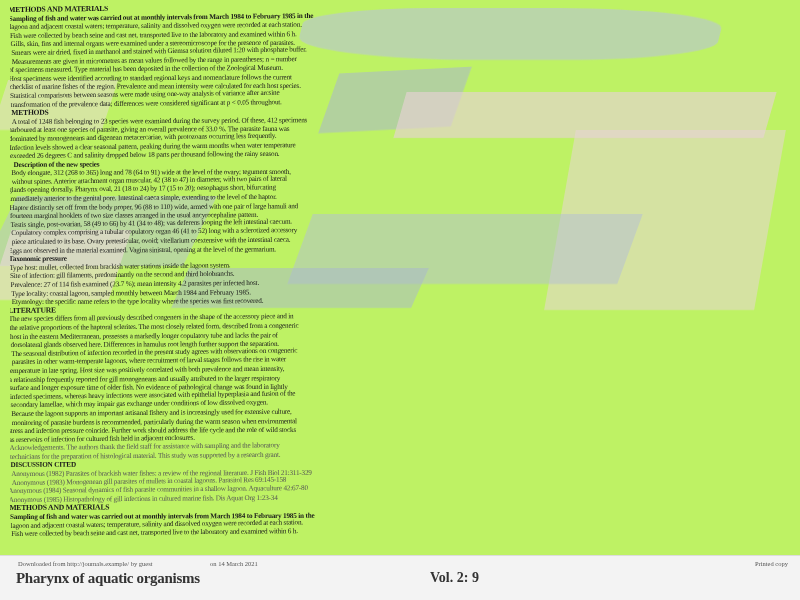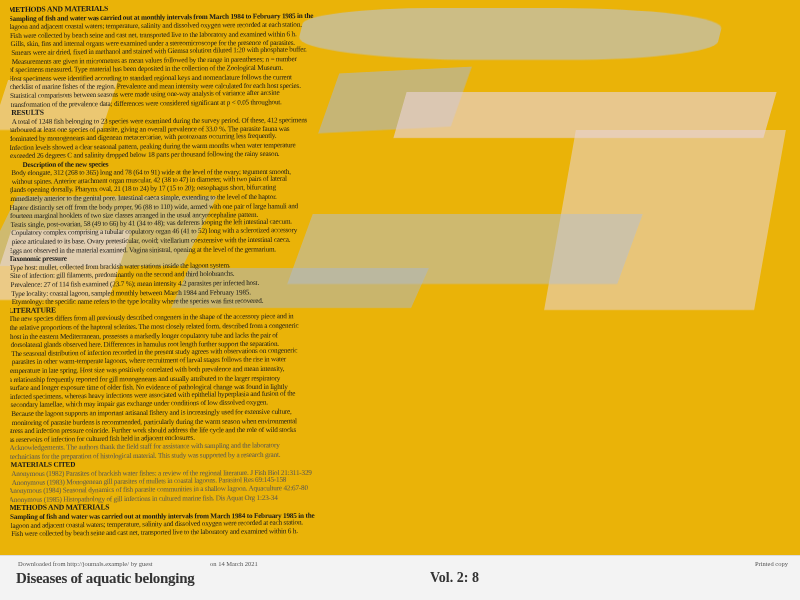--- a/index.html
+++ b/index.html
@@ -12,21 +12,21 @@
     overflow: hidden;
     background: #ffffff;
     font-family: "Liberation Sans", sans-serif;
   }
 
   
   .page {
     position: relative;
     width: 800px;
     height: 600px;
-    background: #eab308;
+    background: #bef264;
     overflow: hidden;
   }
 
   
   .wash {
     position: absolute;
     pointer-events: none;
     opacity: 0.55;
     filter: blur(0.4px);
   }
@@ -193,27 +193,27 @@
       <div class="line tight" style="width: 700px; margin-left: 0px; transform: skewY(-0.46deg) translateX(-0.6px);">lagoon and adjacent coastal waters; temperature, salinity and dissolved oxygen were recorded at each station.</div>
       <div class="line tight" style="width: 720px; margin-left: 0px; transform: skewY(-0.34deg) translateX(0px);">Fish were collected by beach seine and cast net, transported live to the laboratory and examined within 6 h.</div>
       <div class="line tight" style="width: 640px; margin-left: 0px; transform: skewY(-0.22deg) translateX(0.6px);">Gills, skin, fins and internal organs were examined under a stereomicroscope for the presence of parasites.</div>
       <div class="line tight" style="width: 745px; margin-left: 0px; transform: skewY(-0.7deg) translateX(1.2px);">Smears were air dried, fixed in methanol and stained with Giemsa solution diluted 1:20 with phosphate buffer.</div>
       <div class="line tight" style="width: 600px; margin-left: 0px; transform: skewY(-0.58deg) translateX(1.8px);">Measurements are given in micrometres as mean values followed by the range in parentheses; n = number</div>
       <div class="line tight" style="width: 520px; margin-left: 0px; transform: skewY(-0.46deg) translateX(-1.8px);">of specimens measured. Type material has been deposited in the collection of the Zoological Museum.</div>
       <div class="line tight" style="width: 700px; margin-left: 0px; transform: skewY(-0.34deg) translateX(-1.2px);">Host specimens were identified according to standard regional keys and nomenclature follows the current</div>
       <div class="line tight" style="width: 760px; margin-left: 0px; transform: skewY(-0.22deg) translateX(-0.6px);">checklist of marine fishes of the region. Prevalence and mean intensity were calculated for each host species.</div>
       <div class="line tight" style="width: 560px; margin-left: 0px; transform: skewY(-0.7deg) translateX(0px);">Statistical comparisons between seasons were made using one-way analysis of variance after arcsine</div>
       <div class="line tight" style="width: 600px; margin-left: 0px; transform: skewY(-0.58deg) translateX(0.6px);">transformation of the prevalence data; differences were considered significant at p &lt; 0.05 throughout.</div>
-      <div class="line tight heavy" style="width: 56px; margin-left: 0px; transform: skewY(-0.46deg) translateX(1.2px);">RESULTS</div>
+      <div class="line tight heavy" style="width: 56px; margin-left: 0px; transform: skewY(-0.46deg) translateX(1.2px);">METHODS</div>
       <div class="line tight" style="width: 745px; margin-left: 0px; transform: skewY(-0.34deg) translateX(1.8px);">A total of 1248 fish belonging to 23 species were examined during the survey period. Of these, 412 specimens</div>
       <div class="line tight" style="width: 620px; margin-left: 0px; transform: skewY(-0.22deg) translateX(-1.8px);">harboured at least one species of parasite, giving an overall prevalence of 33.0 %. The parasite fauna was</div>
       <div class="line tight" style="width: 520px; margin-left: 0px; transform: skewY(-0.7deg) translateX(-1.2px);">dominated by monogeneans and digenean metacercariae, with protozoans occurring less frequently.</div>
       <div class="line tight" style="width: 700px; margin-left: 0px; transform: skewY(-0.58deg) translateX(-0.6px);">Infection levels showed a clear seasonal pattern, peaking during the warm months when water temperature</div>
       <div class="line tight" style="width: 570px; margin-left: 0px; transform: skewY(-0.46deg) translateX(0px);">exceeded 26 degrees C and salinity dropped below 18 parts per thousand following the rainy season.</div>
-      <div class="line tight b" style="width: 165px; margin-left: 12px; transform: skewY(-0.34deg) translateX(0.6px);">Description of the new species</div>
+      <div class="line tight b" style="width: 165px; margin-left: 3px; transform: skewY(-0.34deg) translateX(0.6px);">Description of the new species</div>
       <div class="line tight" style="width: 680px; margin-left: 0px; transform: skewY(-0.22deg) translateX(1.2px);">Body elongate, 312 (268 to 365) long and 78 (64 to 91) wide at the level of the ovary; tegument smooth,</div>
       <div class="line tight" style="width: 620px; margin-left: 0px; transform: skewY(-0.7deg) translateX(1.8px);">without spines. Anterior attachment organ muscular, 42 (38 to 47) in diameter, with two pairs of lateral</div>
       <div class="line tight" style="width: 540px; margin-left: 0px; transform: skewY(-0.58deg) translateX(-1.8px);">glands opening dorsally. Pharynx oval, 21 (18 to 24) by 17 (15 to 20); oesophagus short, bifurcating</div>
       <div class="line tight" style="width: 600px; margin-left: 0px; transform: skewY(-0.46deg) translateX(-1.2px);">immediately anterior to the genital pore. Intestinal caeca simple, extending to the level of the haptor.</div>
       <div class="line tight" style="width: 740px; margin-left: 0px; transform: skewY(-0.34deg) translateX(-0.6px);">Haptor distinctly set off from the body proper, 96 (88 to 110) wide, armed with one pair of large hamuli and</div>
       <div class="line tight" style="width: 480px; margin-left: 0px; transform: skewY(-0.22deg) translateX(0px);">fourteen marginal hooklets of two size classes arranged in the usual ancyrocephaline pattern.</div>
       <div class="line tight" style="width: 700px; margin-left: 0px; transform: skewY(-0.7deg) translateX(0.6px);">Testis single, post-ovarian, 58 (49 to 66) by 41 (34 to 48); vas deferens looping the left intestinal caecum.</div>
       <div class="line tight" style="width: 660px; margin-left: 0px; transform: skewY(-0.58deg) translateX(1.2px);">Copulatory complex comprising a tubular copulatory organ 46 (41 to 52) long with a sclerotized accessory</div>
       <div class="line tight" style="width: 660px; margin-left: 0px; transform: skewY(-0.46deg) translateX(1.8px);">piece articulated to its base. Ovary pretesticular, ovoid; vitellarium coextensive with the intestinal caeca.</div>
       <div class="line tight" style="width: 555px; margin-left: 0px; transform: skewY(-0.34deg) translateX(-1.8px);">Eggs not observed in the material examined. Vagina sinistral, opening at the level of the germarium.</div>
@@ -234,32 +234,32 @@
       <div class="line tight" style="width: 615px; margin-left: 0px; transform: skewY(-0.34deg) translateX(-1.2px);">a relationship frequently reported for gill monogeneans and usually attributed to the larger respiratory</div>
       <div class="line tight" style="width: 630px; margin-left: 0px; transform: skewY(-0.22deg) translateX(-0.6px);">surface and longer exposure time of older fish. No evidence of pathological change was found in lightly</div>
       <div class="line tight" style="width: 700px; margin-left: 0px; transform: skewY(-0.7deg) translateX(0px);">infected specimens, whereas heavy infections were associated with epithelial hyperplasia and fusion of the</div>
       <div class="line tight" style="width: 500px; margin-left: 0px; transform: skewY(-0.58deg) translateX(0.6px);">secondary lamellae, which may impair gas exchange under conditions of low dissolved oxygen.</div>
       <div class="line tight" style="width: 660px; margin-left: 0px; transform: skewY(-0.46deg) translateX(1.2px);">Because the lagoon supports an important artisanal fishery and is increasingly used for extensive culture,</div>
       <div class="line tight" style="width: 660px; margin-left: 0px; transform: skewY(-0.34deg) translateX(1.8px);">monitoring of parasite burdens is recommended, particularly during the warm season when environmental</div>
       <div class="line tight" style="width: 745px; margin-left: 0px; transform: skewY(-0.22deg) translateX(-1.8px);">stress and infection pressure coincide. Further work should address the life cycle and the role of wild stocks</div>
       <div class="line tight" style="width: 370px; margin-left: 0px; transform: skewY(-0.7deg) translateX(-1.2px);">as reservoirs of infection for cultured fish held in adjacent enclosures.</div>
       <div class="line tight faint" style="width: 555px; margin-left: 0px; transform: skewY(-0.58deg) translateX(-0.6px);">Acknowledgements. The authors thank the field staff for assistance with sampling and the laboratory</div>
       <div class="line tight faint" style="width: 570px; margin-left: 0px; transform: skewY(-0.46deg) translateX(0px);">technicians for the preparation of histological material. This study was supported by a research grant.</div>
-      <div class="line tight b" style="width: 108px; margin-left: 0px; transform: skewY(-0.34deg) translateX(0.6px);">MATERIALS CITED</div>
+      <div class="line tight b" style="width: 108px; margin-left: 0px; transform: skewY(-0.34deg) translateX(0.6px);">DISCUSSION CITED</div>
       <div class="line tight faint" style="width: 620px; margin-left: 0px; transform: skewY(-0.22deg) translateX(1.2px);">Anonymous (1982) Parasites of brackish water fishes: a review of the regional literature. J Fish Biol 21:311-329</div>
       <div class="line tight faint" style="width: 560px; margin-left: 0px; transform: skewY(-0.7deg) translateX(1.8px);">Anonymous (1983) Monogenean gill parasites of mullets in coastal lagoons. Parasitol Res 69:145-158</div>
       <div class="line tight faint" style="width: 610px; margin-left: 0px; transform: skewY(-0.58deg) translateX(-1.8px);">Anonymous (1984) Seasonal dynamics of fish parasite communities in a shallow lagoon. Aquaculture 42:67-80</div>
       <div class="line tight faint" style="width: 545px; margin-left: 0px; transform: skewY(-0.46deg) translateX(-1.2px);">Anonymous (1985) Histopathology of gill infections in cultured marine fish. Dis Aquat Org 1:23-34</div>
       <div class="line tight heavy" style="width: 148px; margin-left: 0px; transform: skewY(-0.34deg) translateX(-0.6px);">METHODS AND MATERIALS</div>
       <div class="line tight b" style="width: 560px; margin-left: 0px; transform: skewY(-0.22deg) translateX(0px);">Sampling of fish and water was carried out at monthly intervals from March 1984 to February 1985 in the</div>
       <div class="line tight" style="width: 700px; margin-left: 0px; transform: skewY(-0.7deg) translateX(0.6px);">lagoon and adjacent coastal waters; temperature, salinity and dissolved oxygen were recorded at each station.</div>
       <div class="line tight" style="width: 720px; margin-left: 0px; transform: skewY(-0.58deg) translateX(1.2px);">Fish were collected by beach seine and cast net, transported live to the laboratory and examined within 6 h.</div>
     </div>
 
   <div class="footer">
     <div class="footer-small">Downloaded from http://journals.example/ by guest</div>
     <div class="footer-small2">on 14 March 2021</div>
     <div class="footer-right-small">Printed copy</div>
-    <div class="footer-title">Diseases of aquatic belonging</div>
-    <div class="footer-page">Vol. 2: 8</div>
+    <div class="footer-title">Pharynx of aquatic organisms</div>
+    <div class="footer-page">Vol. 2: 9</div>
   </div>
 
 </div>
 
 </body></html>

